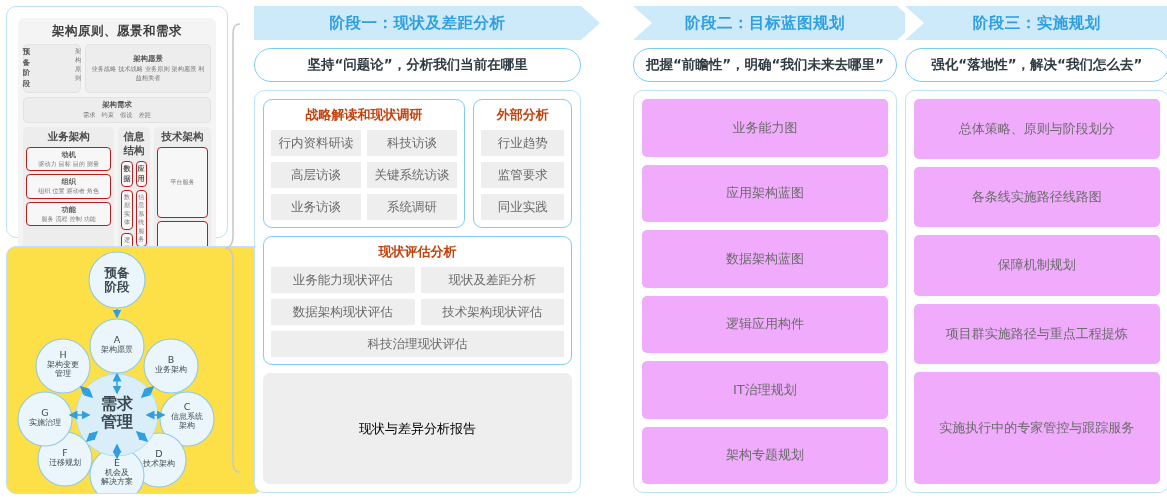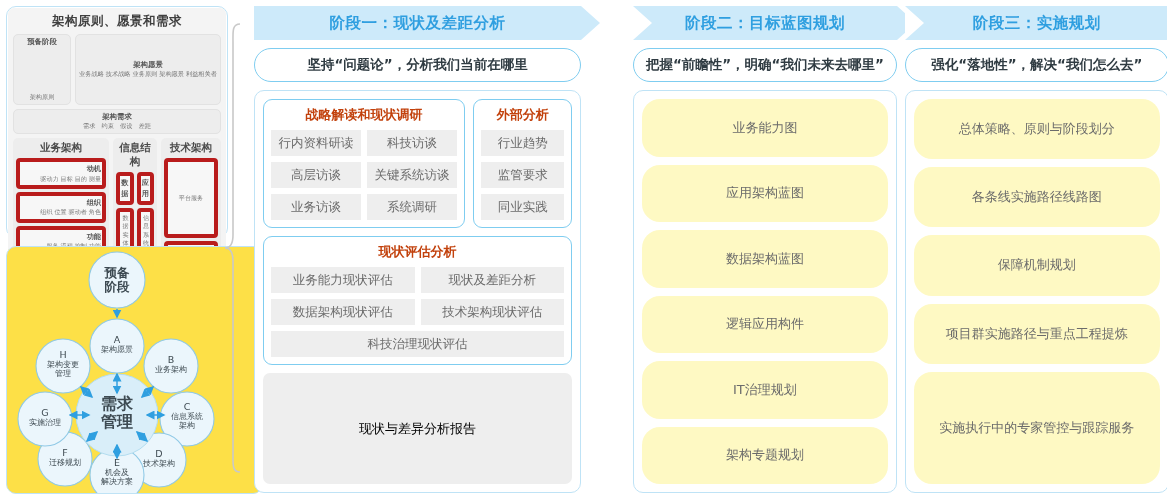--- a/index.html
+++ b/index.html
@@ -28,21 +28,21 @@
     width: 222px;
     height: 487px;
   }
   .framework-card {
     box-sizing: border-box;
     width: 222px;
     height: 232px;
     border: 1px solid #bfe3f6;
     border-radius: 10px;
     background: #ffffff;
-    padding: 1px;
+    padding: 11px;
   }
   .fw-inner {
     background: #f4f4f4;
     border-radius: 6px;
     padding: 4px 5px 5px 5px;
   }
   .fw-title {
     text-align: center;
     font-weight: bold;
     font-size: 12.5px;
@@ -55,21 +55,21 @@
     background: #ededed;
     border: 1px solid #e2e2e2;
     border-radius: 5px;
     padding: 2px 3px;
     text-align: center;
     color: #767676;
     font-size: 6.2px;
     line-height: 1.45;
   }
   .fw-box b { display:block; color:#595959; font-size:7.4px; font-weight:bold; }
-  .fw-prep { width: 50px; flex: none; display:flex; flex-direction:column; justify-content:center;gap:45px; }
+  .fw-prep { width: 50px; flex: none; display:flex; flex-direction:row; justify-content:center;gap:45px; }
   .fw-vision { flex: 1; display:flex; flex-direction:column; justify-content:center; }
   .fw-req { width: 100%; }
   .fw-cols { display:flex; gap:4px; margin-bottom:4px; }
   .fw-col {
     background:#ededed;
     border-radius:5px;
     padding:3px;
     display:flex;
     flex-direction:column;
   }
@@ -78,23 +78,23 @@
     font-weight:bold;
     font-size:10.5px;
     color:#4a4a4a;
     margin-bottom:3px;
   }
   .fw-biz { width: 90px; }
   .fw-info { flex:1; }
   .fw-tech { width: 54px; }
   .fw-sub {
     background:#f7f7f7;
-    border:4px solid #b91c1c;
+    border:1px solid #b91c1c;
     border-radius:4px;
-    text-align:right;
+    text-align:center;
     color:#7a7a7a;
     font-size:6.1px;
     line-height:1.4;
     padding:2px 1px;
     margin-bottom:3px;
   }
   .fw-sub:last-child { margin-bottom:0; }
   .fw-sub b { display:block; font-size:7.2px; color:#595959; }
   .fw-info-split { display:flex; gap:3px; flex:1; }
   .fw-info-split > div { flex:1; display:flex; flex-direction:column; }
@@ -244,22 +244,22 @@
     flex:1;
     min-height: 84px;
     display:flex; align-items:center; justify-content:center;
     color:#000000;
     font-size:13px;
   }
 
   
   .tile {
     box-sizing:border-box;
-    background:#fef9c3;
-    border-radius:18px;
+    background:#f0abfc;
+    border-radius:5px;
     display:flex; align-items:center; justify-content:center;
     color:#6b6b6b;
     font-size:13px;
     text-align:center;
     padding:4px 6px;
   }
   .tile.t1 { flex: 1; }
   .tile.t2 { flex: 2; }
 </style>
 </head>

